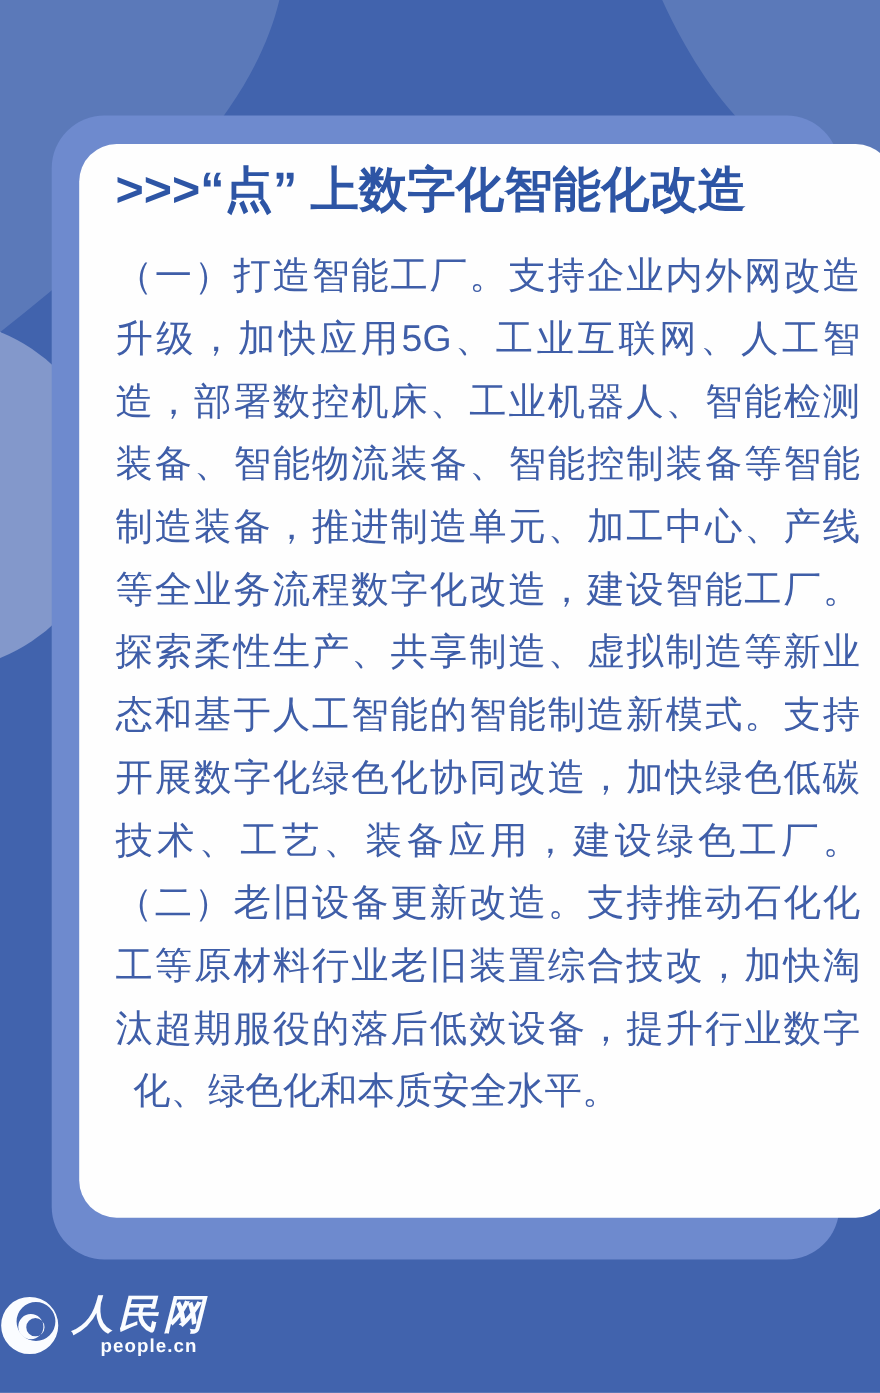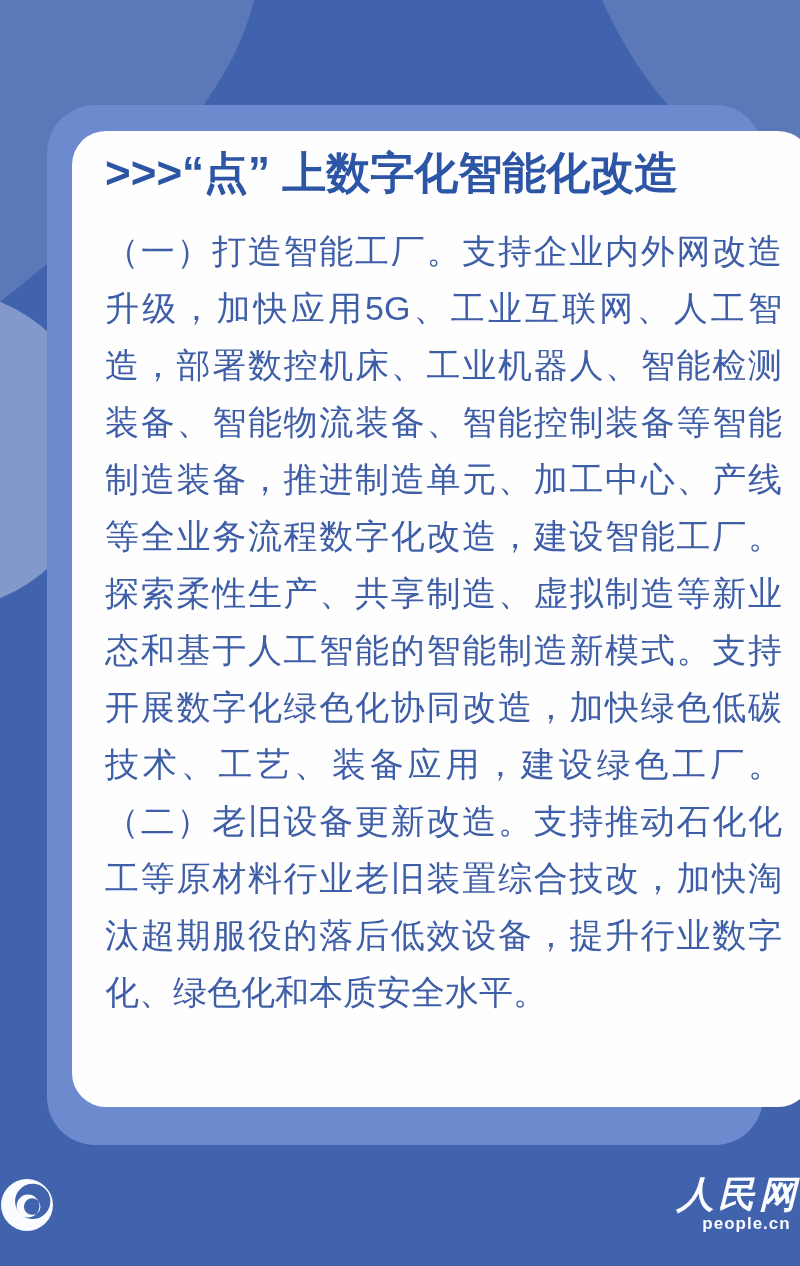--- a/index.html
+++ b/index.html
@@ -50,27 +50,28 @@
   }
   .line {
     height: 57px;
     line-height: 57px;
     text-align: justify;
     text-align-last: justify;
     overflow: hidden;
   }
   .line.para-end {
     text-align-last: left;
+    margin-left: 16px;
   }
   .footer {
     position: absolute;
     left: 0; right: 0;
     top: 1176px;
     display: flex;
-    justify-content: space-between;
+    justify-content: flex-start;
     align-items: center;
     gap: 12px;
   }
   .logo-icon { width: 54px; height: 54px; }
   .logo-col {
     display: flex;
     flex-direction: column;
     align-items: center;
   }
   .logo-text {

